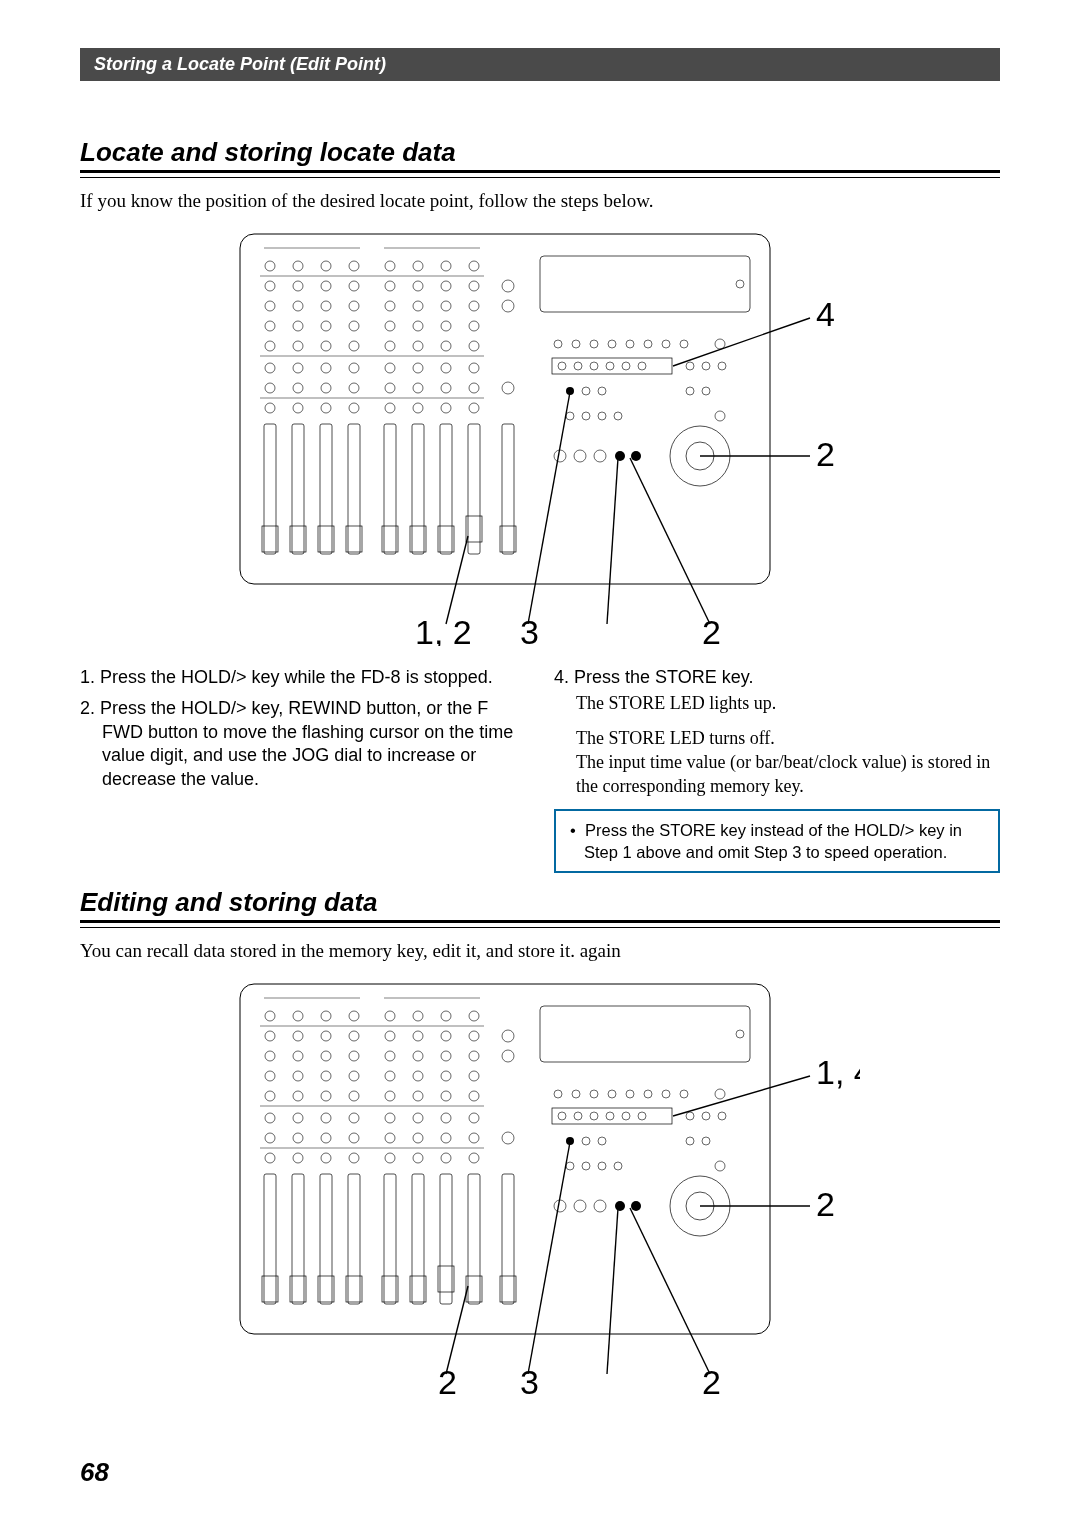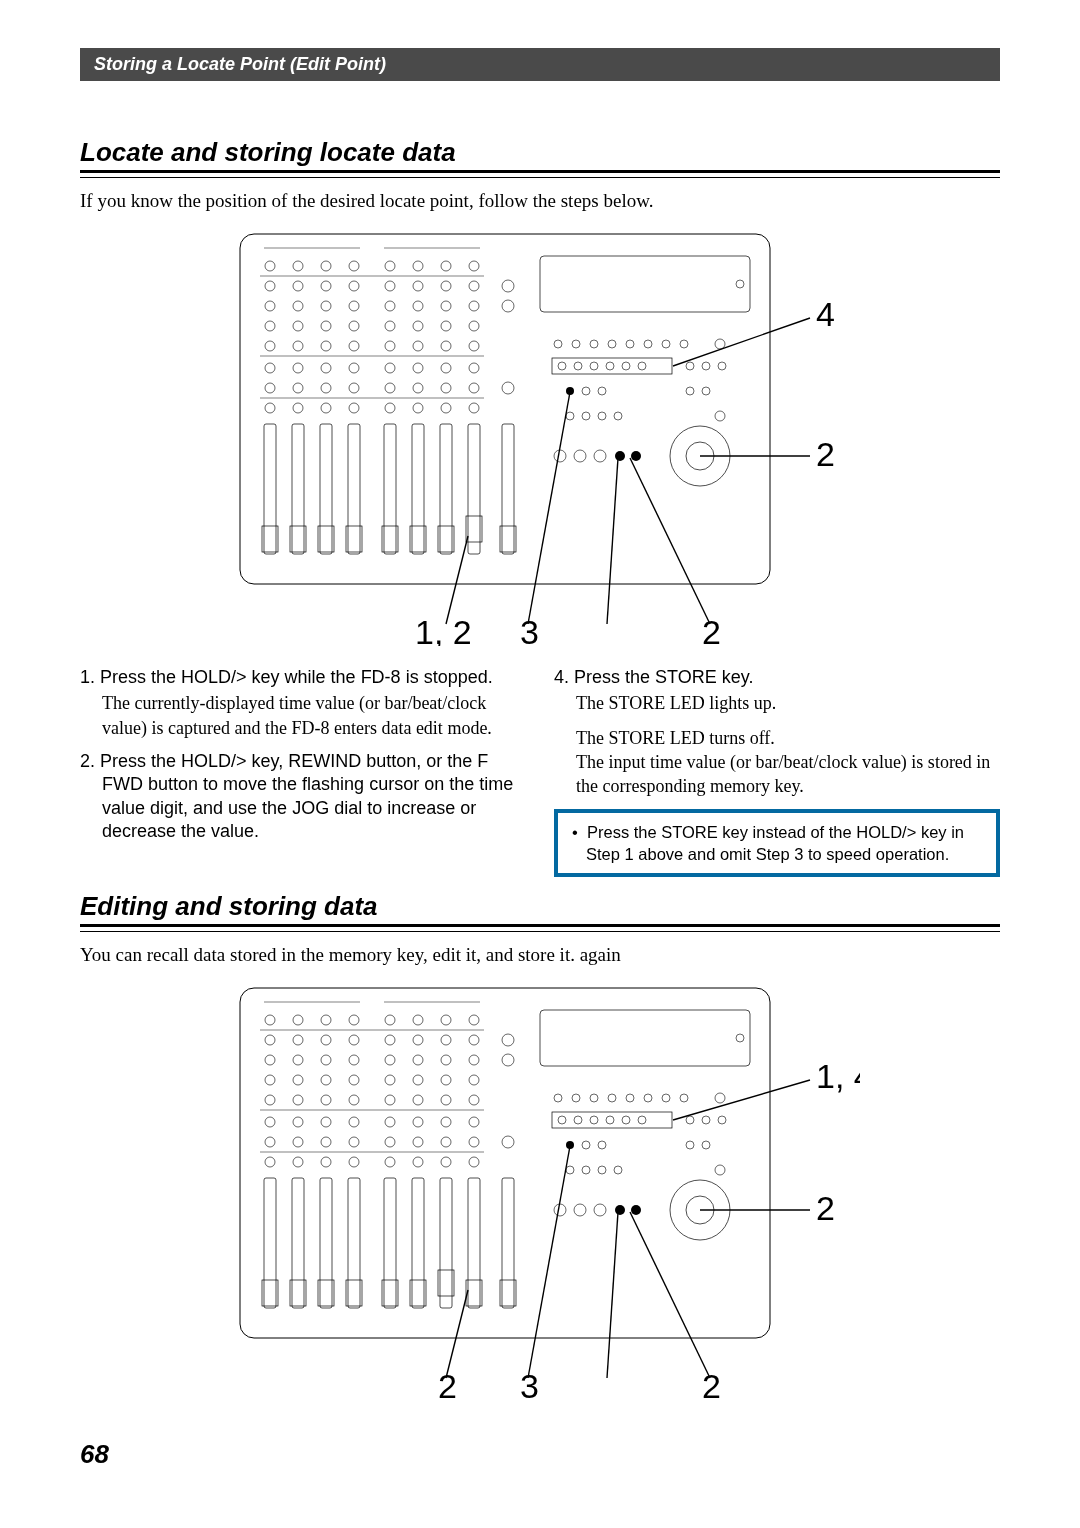--- a/index.html
+++ b/index.html
@@ -65,35 +65,35 @@
     padding-left: 22px;
     text-indent: -22px;
     line-height: 1.3;
   }
   .step-body {
     font-size: 18px;
     margin: 0 0 10px 22px;
     line-height: 1.35;
   }
   .note-box {
-    border: 4px solid #0369a1;
+    border: 2px solid #0369a1;
     margin: 10px 0 0 0;
     padding: 8px 10px;
     font-family: Arial, Helvetica, sans-serif;
     font-size: 16.5px;
     line-height: 1.35;
   }
   .note-box .bullet {
     padding-left: 18px;
     text-indent: -14px;
   }
   .page-num {
     position: absolute;
     left: 80px;
-    bottom: 58px;
+    bottom: 40px;
     font-family: Arial, Helvetica, sans-serif;
     font-weight: bold;
     font-style: italic;
     font-size: 26px;
   }
   .sec2 { margin-top: 14px; }
 
   
   .mixer-panel { stroke:#000; stroke-width:1; fill:#fff; }
   .thin { stroke:#000; stroke-width:0.7; fill:none; }
@@ -311,21 +311,20 @@
     <text class="callout-num" x="596" y="240">2</text>
     <text class="callout-num" x="195" y="418">1, 2</text>
     <text class="callout-num" x="300" y="418">3</text>
     <text class="callout-num" x="482" y="418">2</text>
   </svg>
 </div>
 
 <div class="two-col">
   <div class="col">
     <p class="step-head">1. Press the HOLD/&gt; key while the FD-8 is stopped.</p>
-    <p class="step-body">The currently-displayed time value (or bar/beat/clock value) is captured and the FD-8 enters data edit mode.</p>
     <p class="step-head">2. Press the HOLD/&gt; key, REWIND button, or the F FWD button to move the flashing cursor on the time value digit, and use the JOG dial to increase or decrease the value.</p>
   </div>
   <div class="col">
     <p class="step-head">4. Press the STORE key.</p>
     <p class="step-body">The STORE LED lights up.</p>
     <p class="step-body" style="white-space:pre-line">The STORE LED turns off.
 The input time value (or bar/beat/clock value) is stored in the corresponding memory key.</p>
     <div class="note-box">
       <div class="bullet">•&nbsp;&nbsp;<span>Press the STORE key instead of the HOLD/&gt; key in Step 1 above and omit Step 3 to speed operation.</span></div>
     </div>

